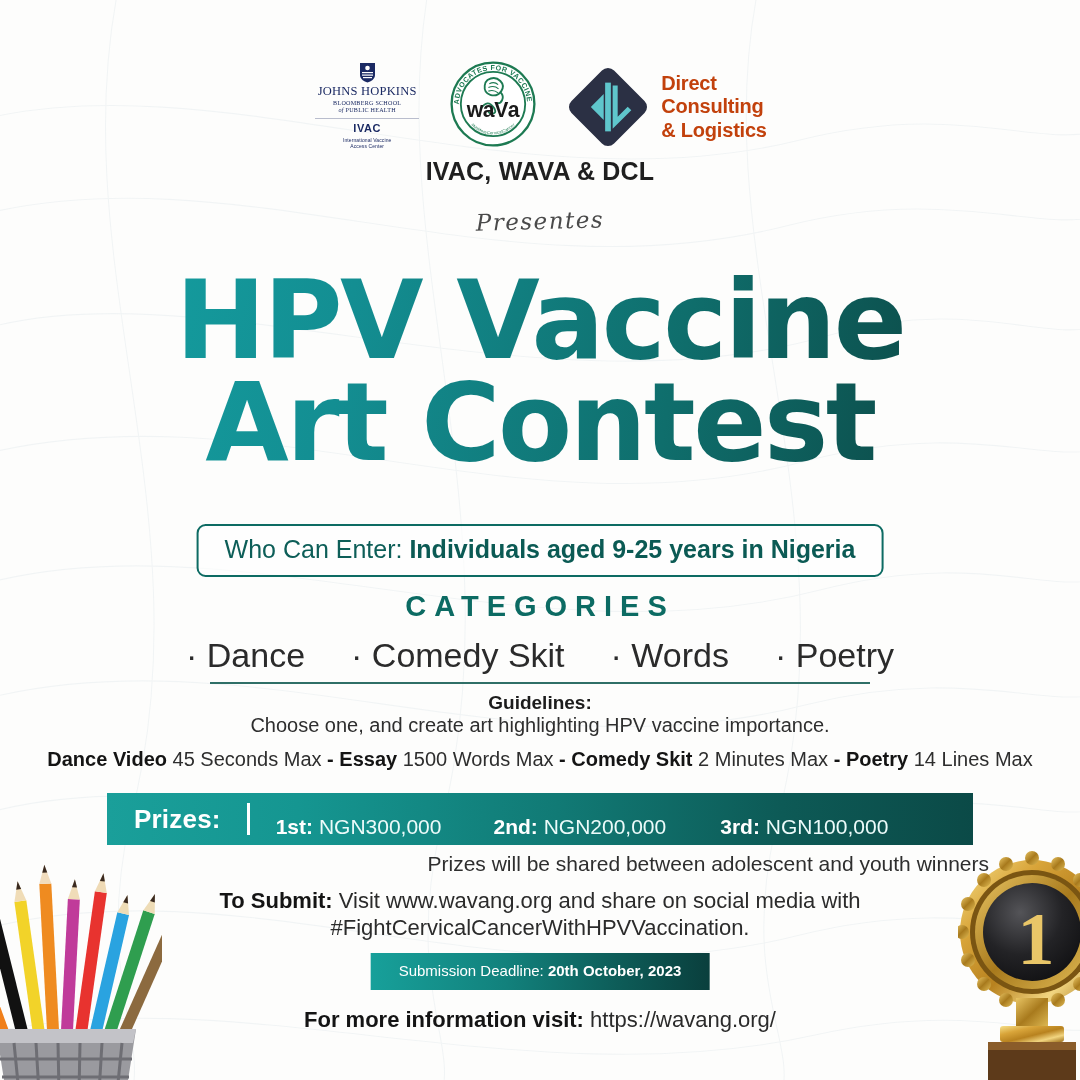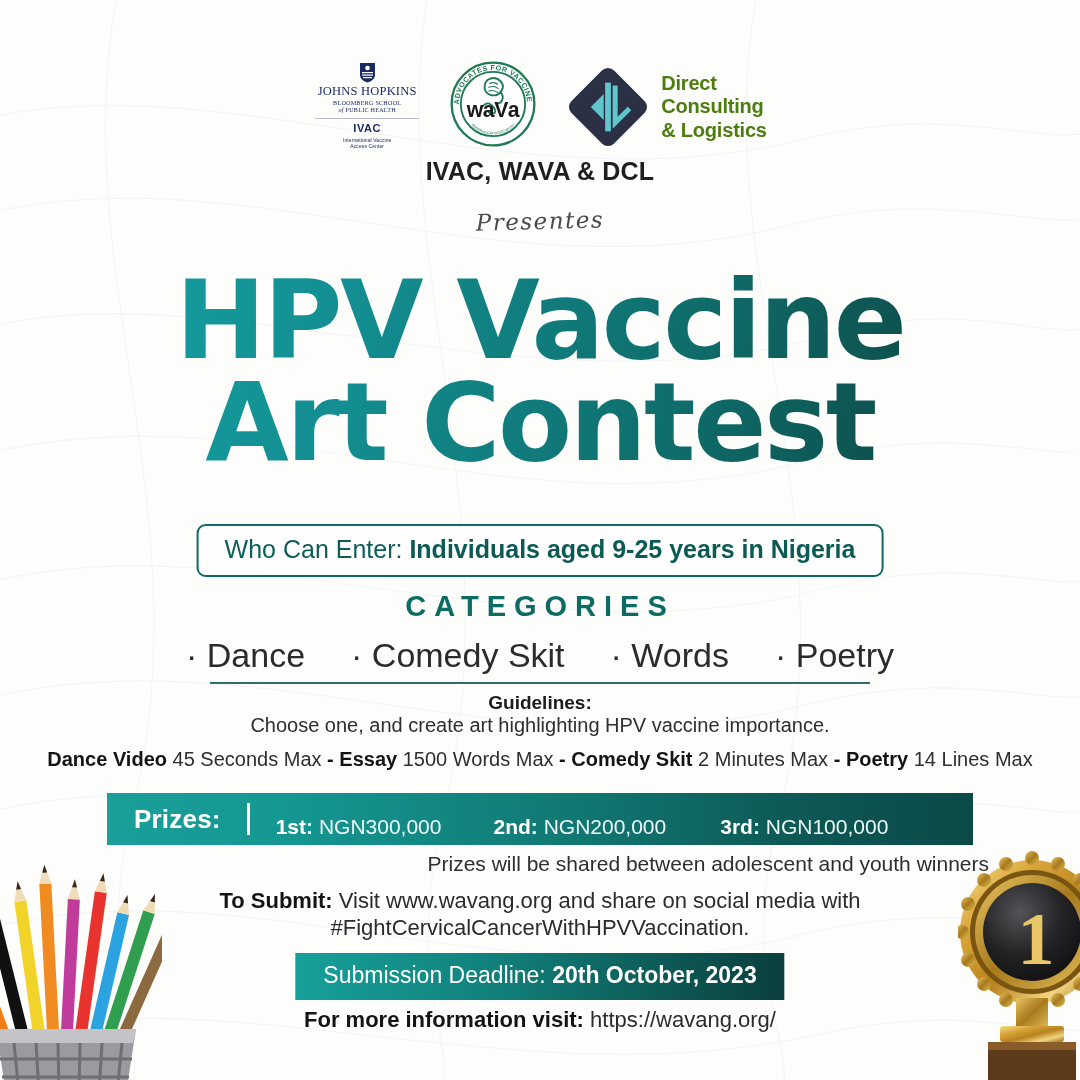--- a/index.html
+++ b/index.html
@@ -96,21 +96,21 @@
   .wava { width: 92px; height: 92px; }
 
   
   .dcl { display: flex; align-items: center; gap: 10px; }
   .dcl-mark { width: 86px; height: 86px; }
   .dcl-text {
     font-family: "Liberation Sans", sans-serif;
     font-weight: bold;
     font-size: 20px;
     line-height: 1.16;
-    color: #4d7c0f;
+    color: #c2410c;
     letter-spacing: -.2px;
     white-space: nowrap;
   }
 
   .partners {
     position: absolute;
     top: 157px;
     left: 0;
     width: 1080px;
     text-align: center;
@@ -304,21 +304,21 @@
 
   
   .deadline {
     position: absolute;
     top: 953px;
     left: 50%;
     transform: translateX(-50%);
     background: linear-gradient(90deg, #17a09a 0%, #12817c 40%, #0d5a56 75%, #0a3f3d 100%);
     color: #ffffff;
     padding: 9px 28px 11px;
-    font-size: 23px;
+    font-size: 15px;
     white-space: nowrap;
   }
   .deadline b { font-weight: bold; }
 
   .moreinfo {
     position: absolute;
     top: 1007px;
     left: 0;
     width: 1080px;
     text-align: center;

